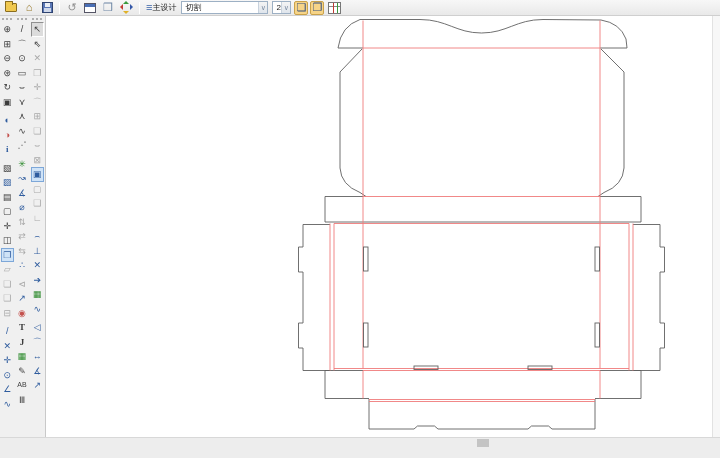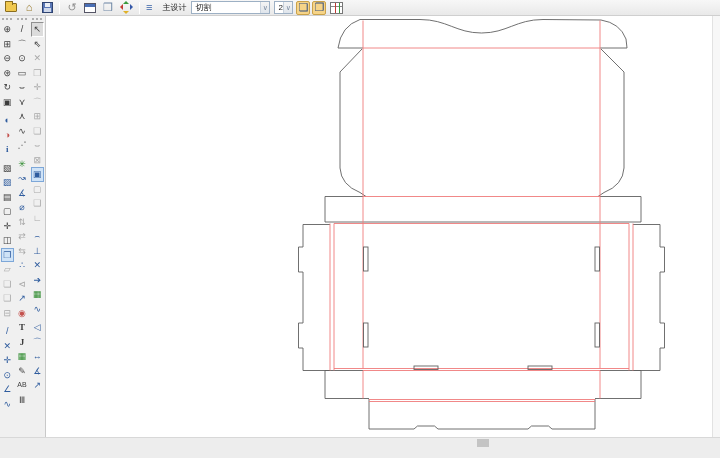--- a/index.html
+++ b/index.html
@@ -6,21 +6,21 @@
     font-family:"Liberation Sans",sans-serif;background:#fff;}
   *{box-sizing:border-box;}
   
   #top-toolbar{position:absolute;left:0;top:0;width:720px;height:16px;
     background:linear-gradient(#f7f7f7,#e9e9e9);border-bottom:1px solid #cfcfcf;
     display:flex;align-items:center;padding-left:2px;}
   .tb-btn{height:14px;min-width:16px;display:flex;align-items:center;justify-content:center;
     margin:0 1px;border:1px solid transparent;border-radius:2px;padding:0 1px;}
   .tb-sep{width:1px;height:12px;background:#c4c4c4;border-right:1px solid #fff;margin:0 3px;}
   .tb-glyph{font-size:11px;line-height:11px;}
-  .tb-label{font-size:8px;color:#222;margin-left:10px;white-space:nowrap;}
+  .tb-label{font-size:8px;color:#222;margin-left:0;white-space:nowrap;}
   .combo{height:13px;background:#fff;border:1px solid #9db0c4;display:flex;align-items:center;
     justify-content:space-between;margin:0 2px;font-size:8px;color:#222;padding-left:3px;}
   .combo .arrow{width:9px;height:11px;color:#7a8aa0;font-size:7px;display:flex;align-items:center;
     justify-content:center;background:linear-gradient(#f4f4f4,#dfe5ec);border-left:1px solid #c8d2dd;}
   .icon-btn{width:14px;height:14px;display:flex;align-items:center;justify-content:center;
     border:1px solid #caa24a;border-radius:2px;margin:0 1px;font-size:8px;color:#35507e;}
   
   .ic-folder{width:12px;height:9px;background:#f0c84f;border:1px solid #8a6d1f;border-radius:1px;position:relative;}
   .ic-folder:before{content:"";position:absolute;left:-1px;top:-3px;width:6px;height:3px;
     background:#f0c84f;border:1px solid #8a6d1f;border-bottom:none;border-radius:1px 1px 0 0;}
@@ -88,21 +88,21 @@
         <i class="s"></i>
         <i class="w"></i>
         <i class="e"></i>
       </div>
     </div>
     <div class="tb-sep"></div>
     <div class="tb-btn">
       <span class="tb-glyph" style="color: rgb(58, 100, 168);">≡</span>
       <span class="tb-label">主设计</span>
     </div>
-    <div class="combo" style="width: 79px;">
+    <div class="combo" style="width: 87px;">
       <span>切割</span>
       <span class="arrow">∨</span>
     </div>
     <div class="combo" style="width: 19px;">
       <span>2</span>
       <span class="arrow">∨</span>
     </div>
     <div class="icon-btn" style="background: rgb(246, 212, 136);">
       <span class="tb-glyph">❏</span>
     </div>

